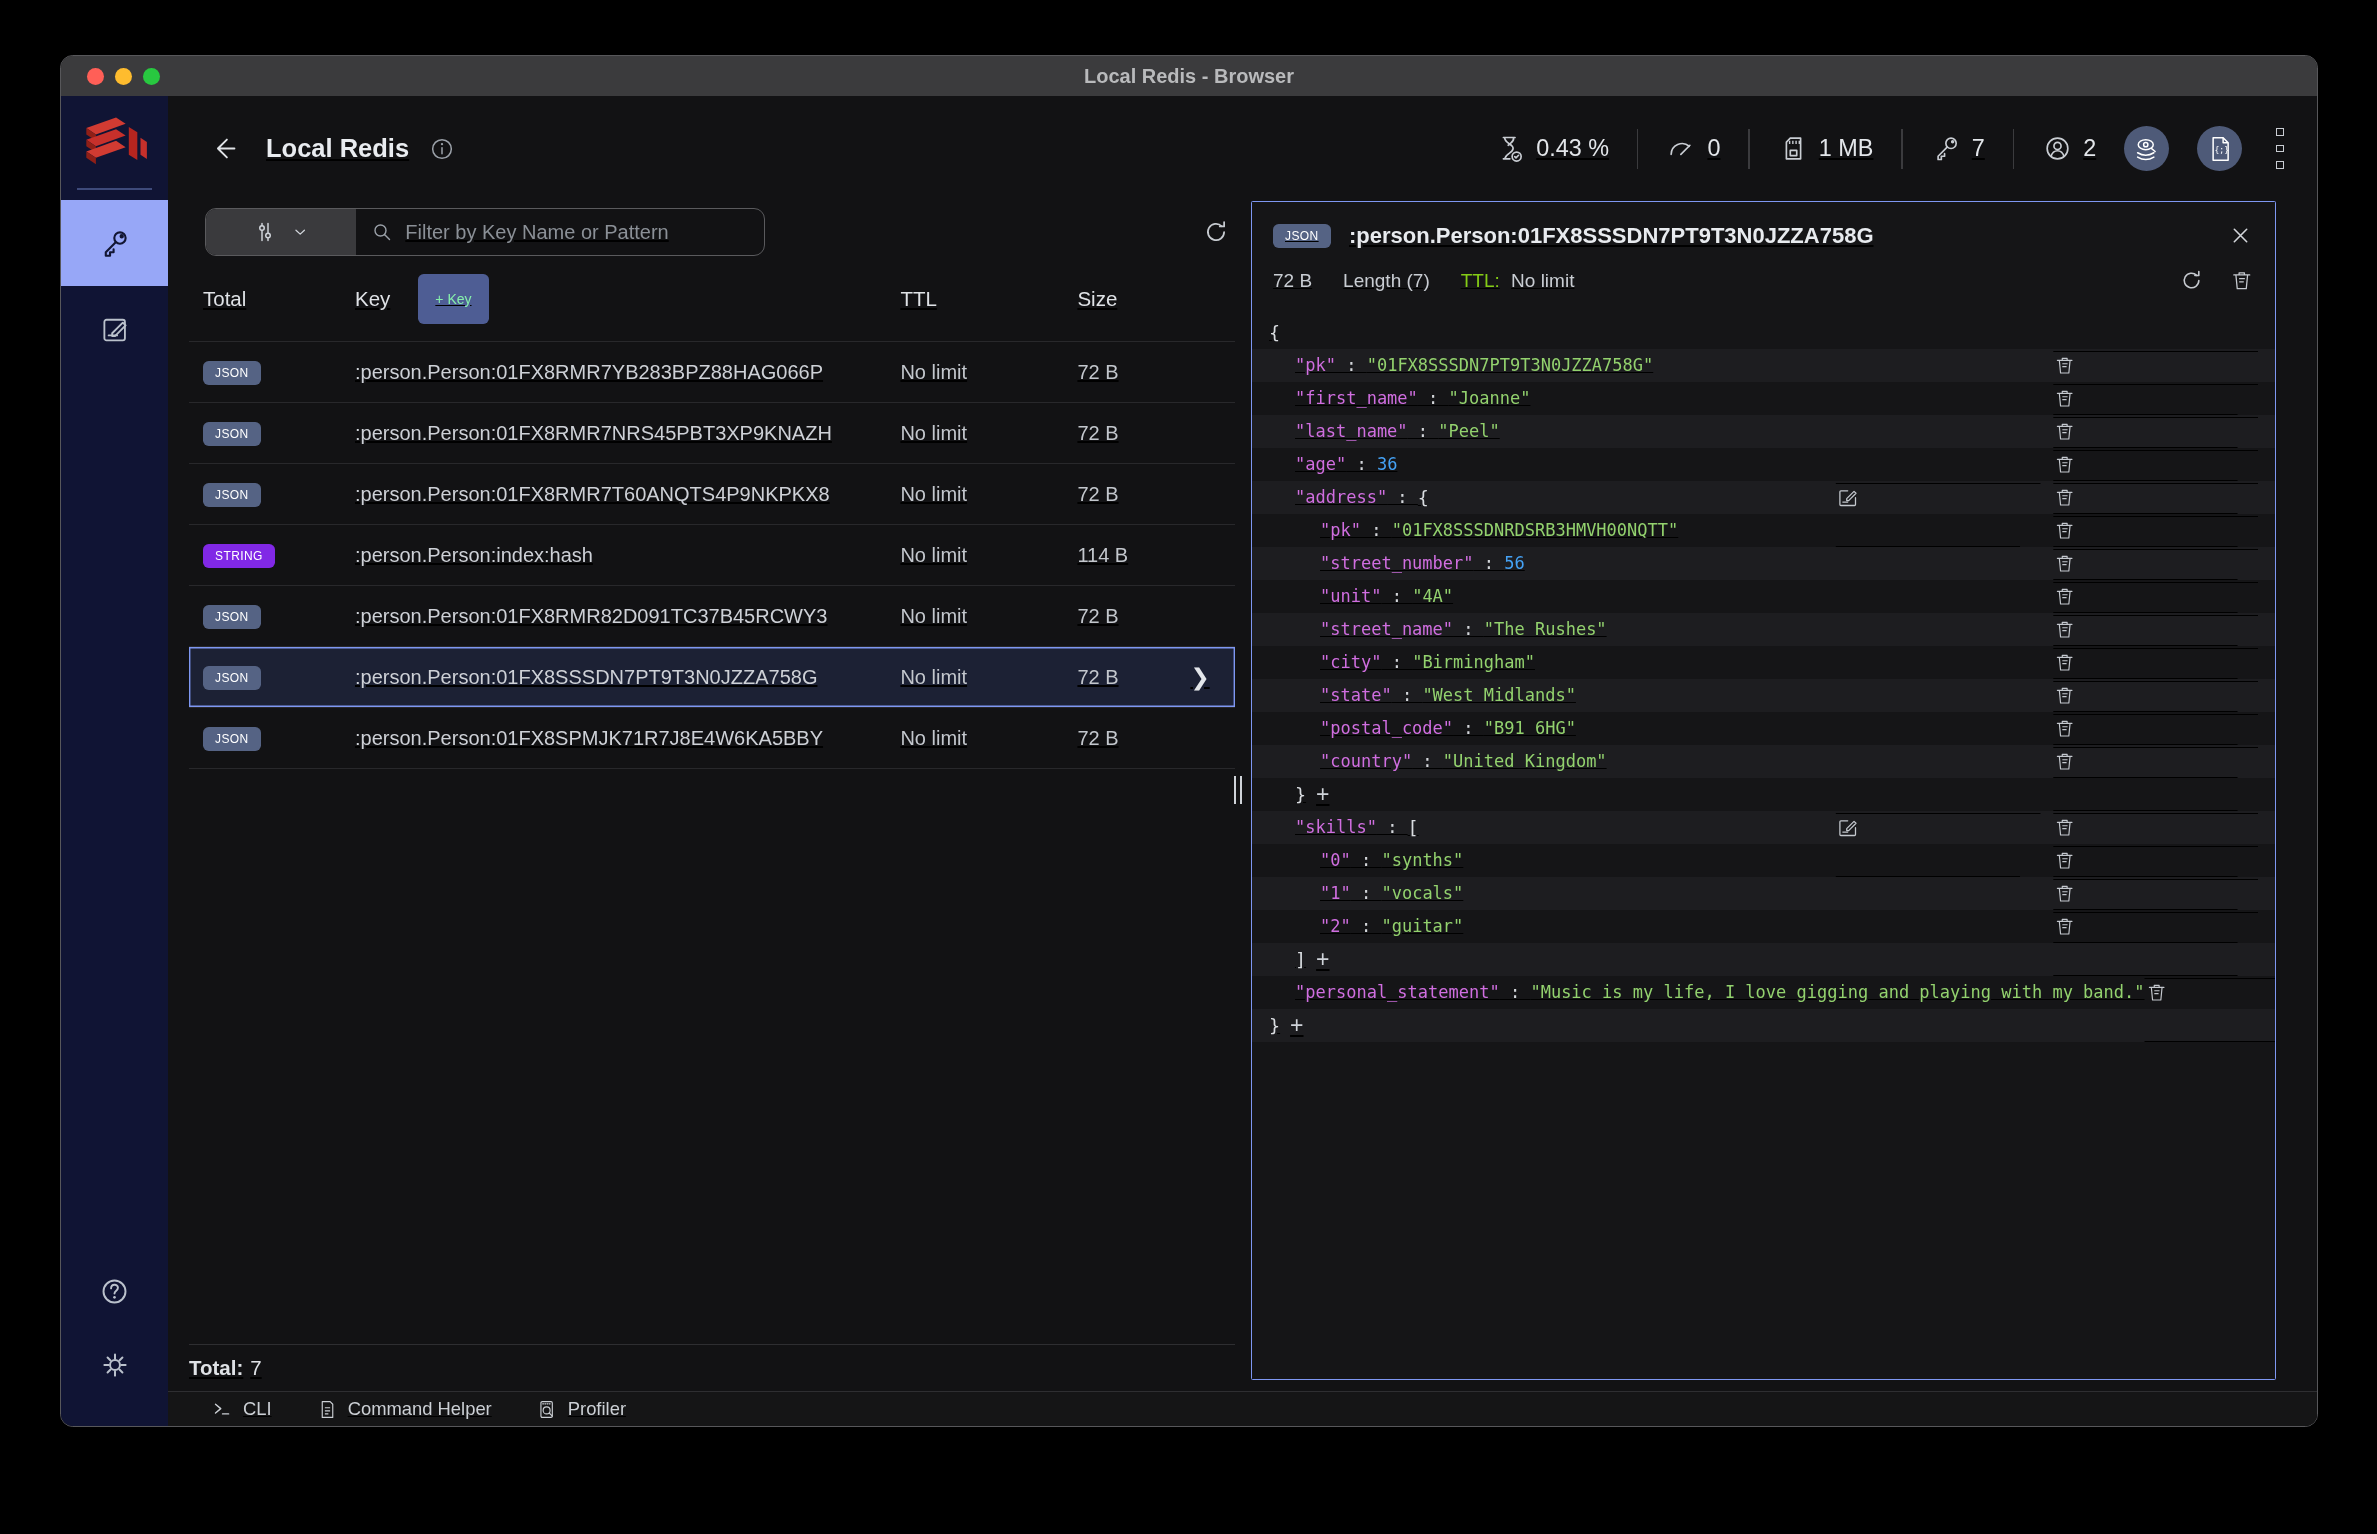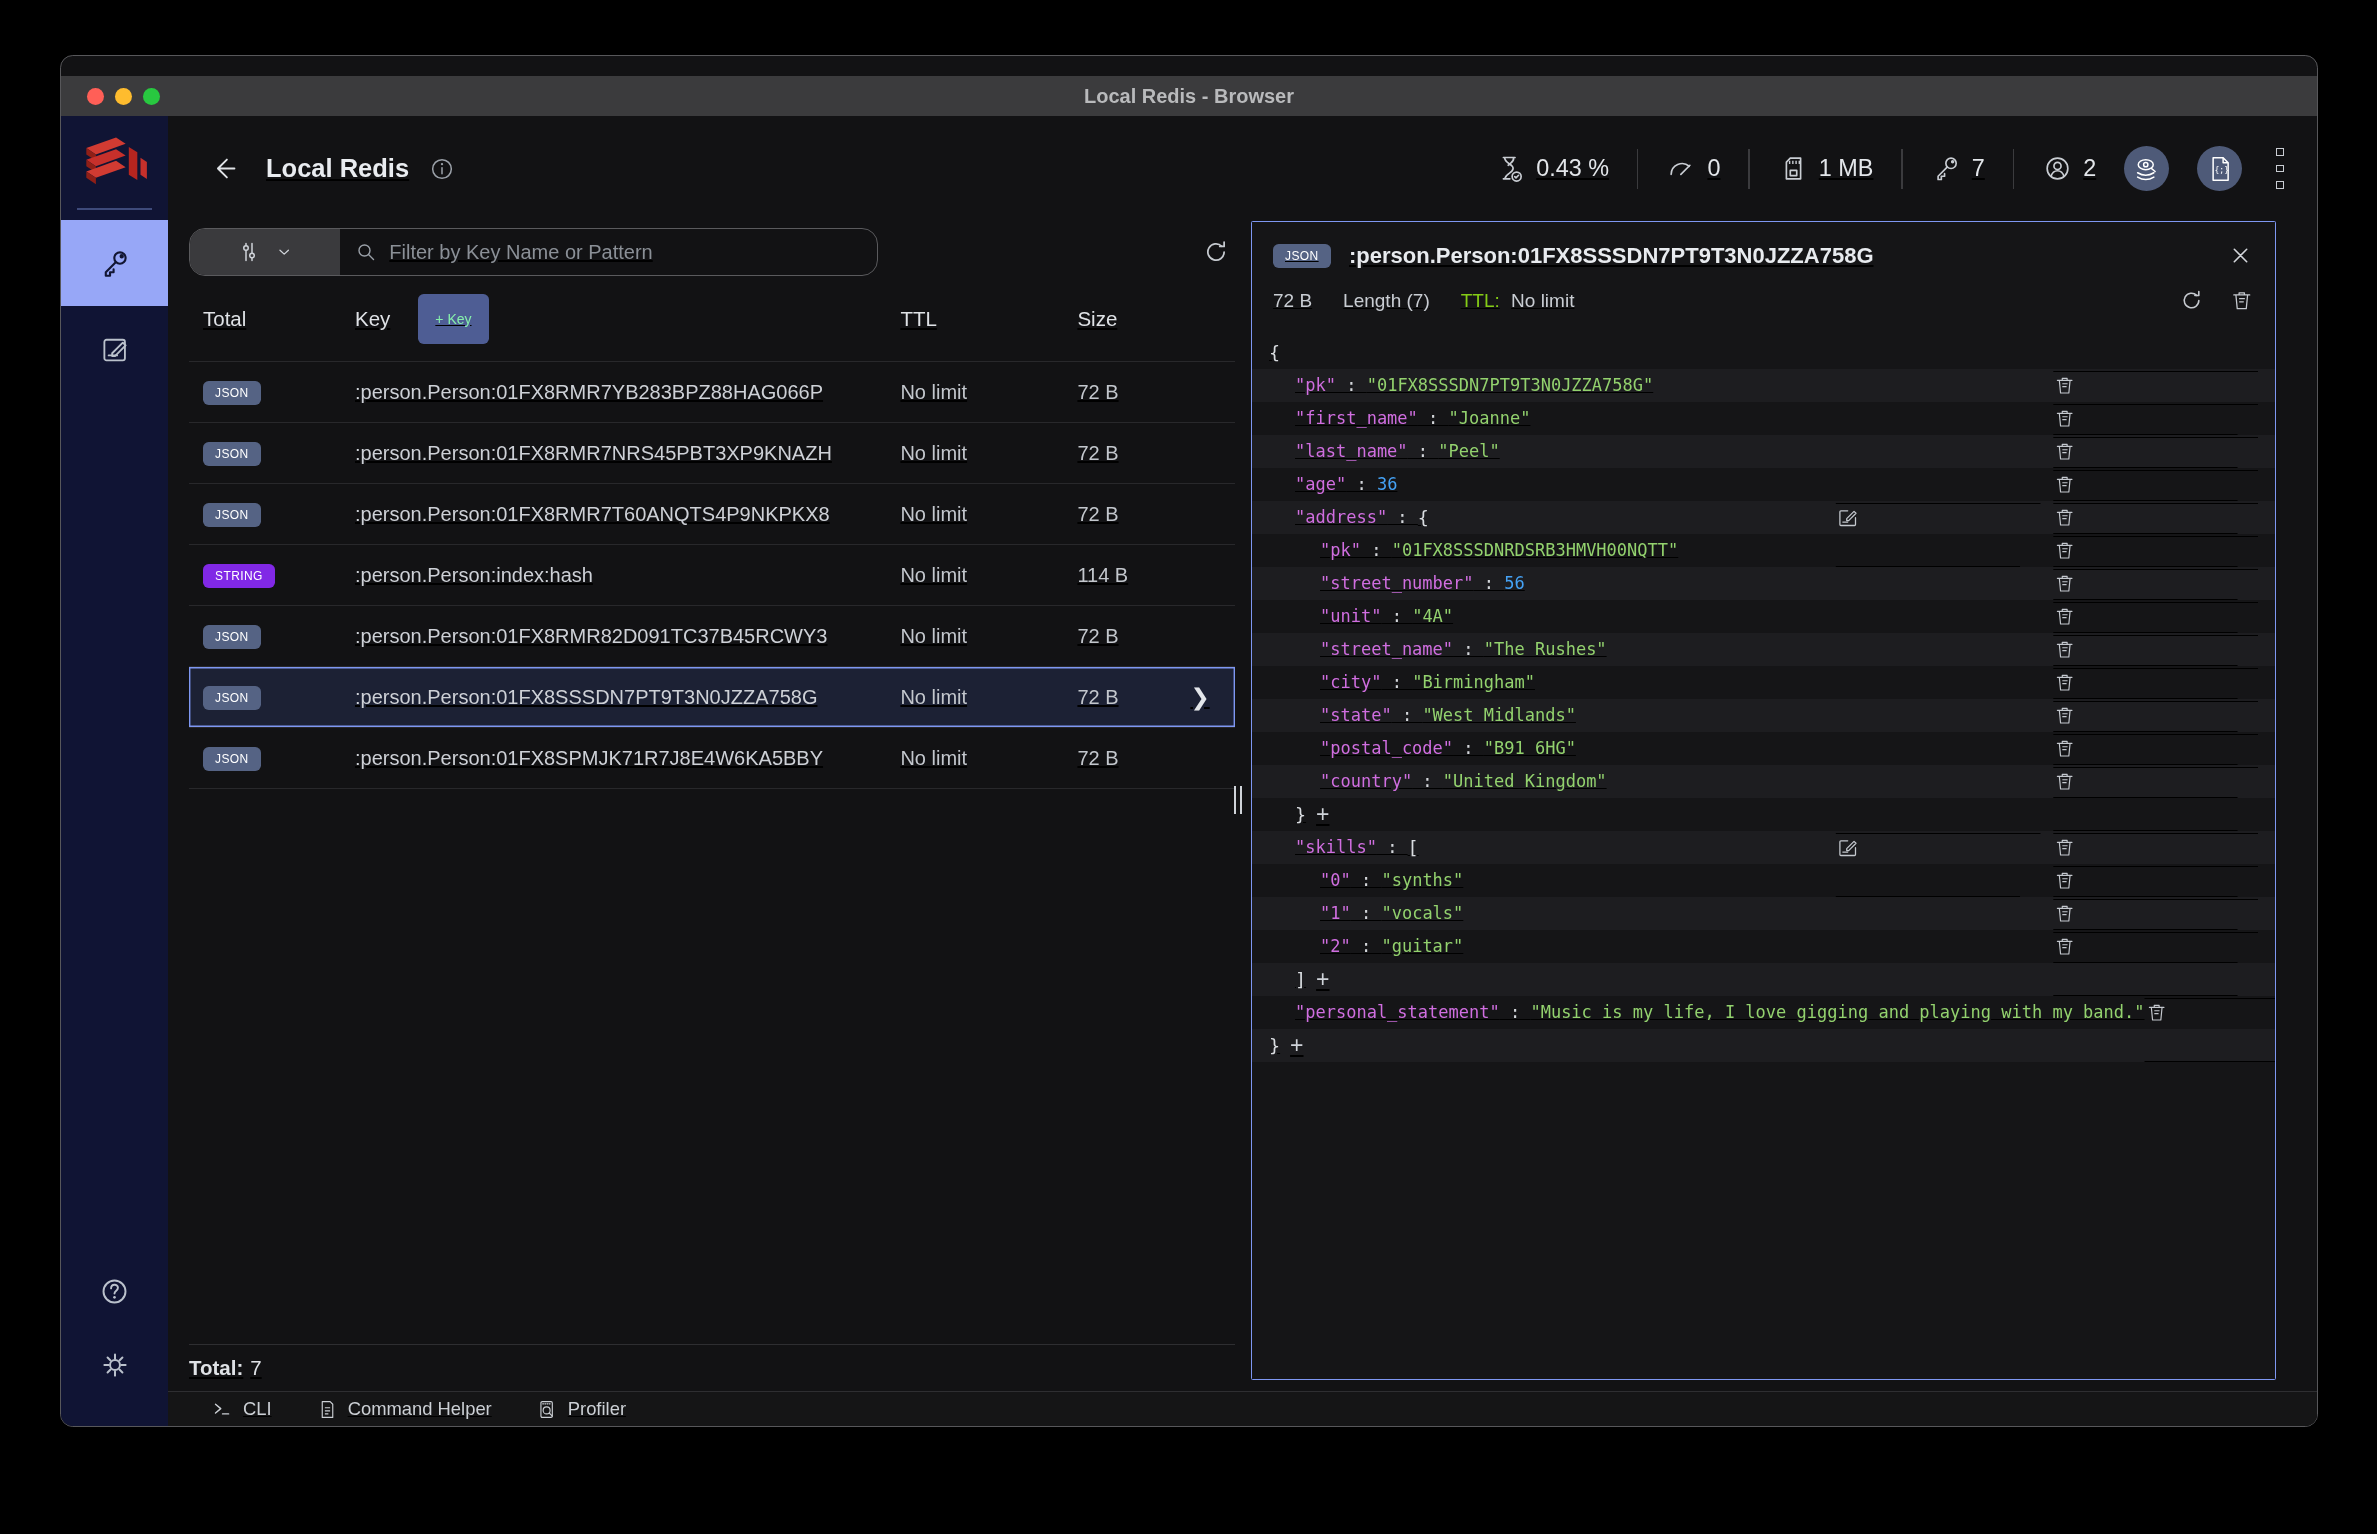--- a/index.html
+++ b/index.html
@@ -4,21 +4,21 @@
 <style>
   * { margin:0; padding:0; box-sizing:border-box; }
   html,body { background:#000; }
   body { width:2377px; height:1534px; position:relative; font-family:"Liberation Sans", sans-serif; }
 
   .window { position:absolute; left:60px; top:55px; width:2258px; height:1372px;
     border-radius:12.8px; border:1.4px solid #57575a; background:#121214; overflow:hidden;
     display:flex; flex-direction:column; }
 
   
-  .titlebar { height:40px; flex:none; background:#3b3b3d; display:flex; align-items:center; position:relative;margin-top:20px; }
+  .titlebar { height:40px; flex:none; background:#3b3b3d; display:flex; align-items:center; position:relative; }
   .lights { position:absolute; left:25.5px; display:flex; gap:11.3px; }
   .light { width:17px; height:17px; border-radius:50%; }
   .light.red{background:#ff5f57} .light.yellow{background:#febc2e} .light.green{background:#28c840}
   .tb-title { margin:0 auto; font-size:20px; font-weight:700; color:#b9babc; }
 
   .app { flex:1; display:flex; min-height:0; }
 
   
   .sidebar { width:107px; flex:none; background:#101434; display:flex; flex-direction:column; align-items:center; }
   .side-logo { margin:18.4px 0 14px; }
@@ -40,21 +40,21 @@
   .circle-btn { width:45px; height:45px; border-radius:50%; background:#4e5a78; margin-left:28px;
     display:flex; align-items:center; justify-content:center; }
   .kebab { margin-left:34px; display:flex; flex-direction:column; gap:8.5px; }
   .kebab i { width:7.8px; height:7.8px; border:1.8px solid #c9cdd3; display:block; }
 
   .content { flex:1; display:flex; min-height:0; }
 
   
   .list-col { flex:1; display:flex; flex-direction:column; min-width:0; padding-left:21px; margin-right:15.6px; }
   .filter-row { height:48px; flex:none; margin-top:7px; display:flex; align-items:center; }
-  .filter-box { display:flex; width:689px; height:100%; border:1.4px solid #5a5a5d; border-radius:16px; overflow:hidden; }
+  .filter-box { display:flex; width:560px; height:100%; border:1.4px solid #5a5a5d; border-radius:11px; overflow:hidden;margin-left:16px; }
   .filter-select { width:150px; background:#3a3a3d; display:flex; align-items:center; justify-content:center; gap:14px; }
   .search { flex:1; display:flex; align-items:center; padding:0 14px; gap:11.3px; }
   .search input { background:transparent; border:0; outline:none; color:#e7eaee; font-size:20px; width:100%;
     font-family:"Liberation Sans", sans-serif; }
   .search input::placeholder { color:#8b9097; }
   .refresh-btn { margin-left:auto; margin-right:4.3px; display:flex; }
 
   .khdr { height:85px; flex:none; display:grid; grid-template-columns:152px 1fr 177px 113px 45px;
     align-items:center; padding-left:14px; font-size:20.5px; color:#dfe2e6; }
   .keycell { display:flex; align-items:center; gap:28px; }

